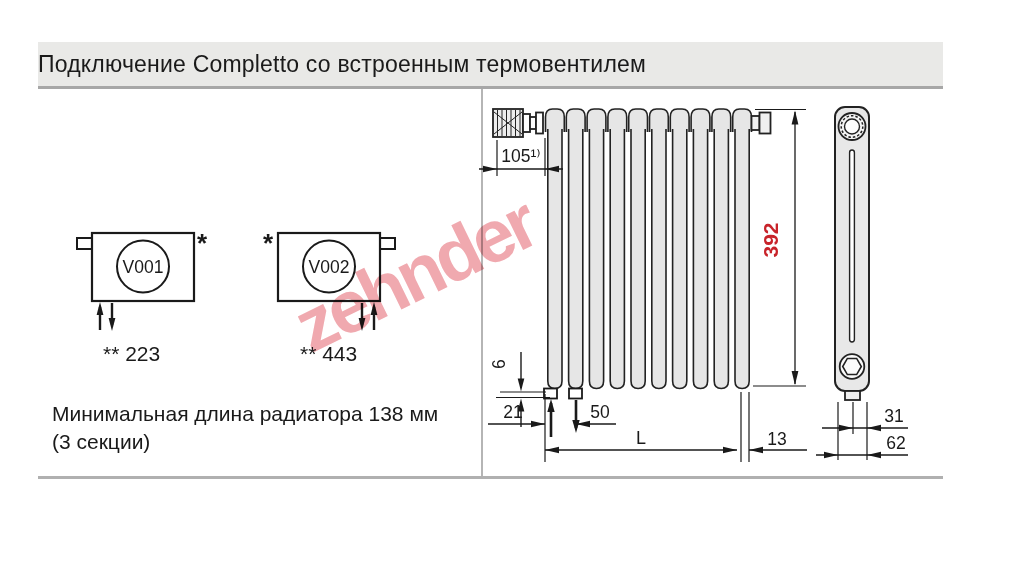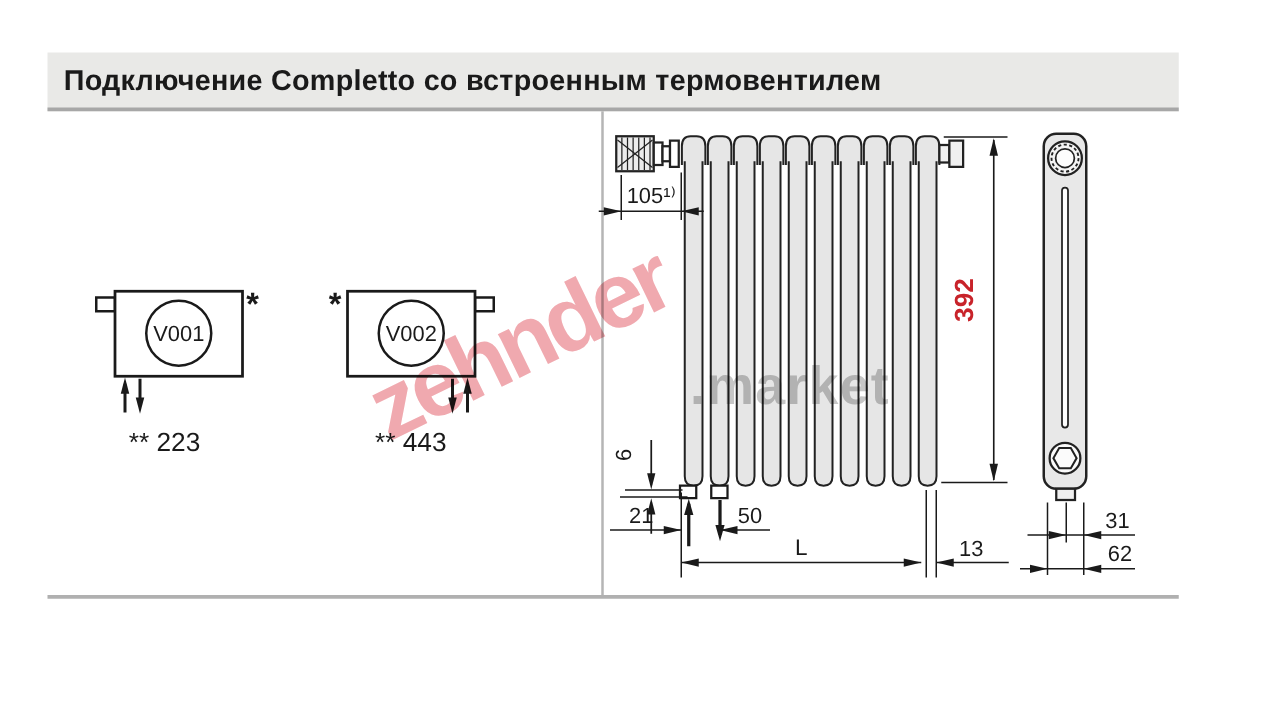--- a/index.html
+++ b/index.html
@@ -1,21 +1,21 @@
 <!DOCTYPE html>
 <html><head>
 <meta charset="utf-8">
 <style>
   html,body{margin:0;padding:0;background:#fff;}
   #page{position:relative;width:1018px;height:576px;background:#fff;overflow:hidden;
         font-family:"Liberation Sans","DejaVu Sans",sans-serif;color:#1a1a1a;}
   
   #hdr{position:absolute;left:38px;top:42px;width:905px;height:44px;background:#e9e9e7;
        border-bottom:3px solid #a7a7a7;display:flex;align-items:center;}
-  #hdr .t{font-size:23px;font-weight:bold;padding-left:13px;letter-spacing:.2px;}
+  #hdr .t{font-size:23px;font-weight:normal;letter-spacing:.2px;}
   
   #vrule{position:absolute;left:481px;top:89px;width:2px;height:388px;background:#b5b5b5;}
   #brule{position:absolute;left:38px;top:476px;width:905px;height:3px;background:#b0b0b0;}
   
   .para{position:absolute;white-space:pre-line;}
   #p1{left:52px;top:97px;font-size:23.5px;line-height:32px;}
   #p2{left:52px;top:400px;font-size:21px;line-height:28px;}
   
   #draw{position:absolute;left:0;top:0;}
   text{font-family:"Liberation Sans","DejaVu Sans",sans-serif;fill:#1a1a1a;}
@@ -36,20 +36,22 @@
 
 <div id="page">
 
   <div id="hdr">
     <div class="t">Подключение Completto со встроенным термовентилем</div>
   </div>
 
   <div id="vrule"></div>
   <div id="brule"></div>
 
+  <div id="p2" class="para">Минимальная длина радиатора 138 мм
+(3 секции)</div>
 
   <svg id="draw" width="1018" height="576" viewBox="0 0 1018 576">
     <defs>
       <path id="hump" d="M0.5,132 V117 Q0.5,109 7.5,109 H12.3 Q19.3,109 19.3,117 V132" fill="#e6e6e6" stroke="#222" stroke-width="1.6"></path>
       <path id="tube" d="M2.8,129 V381 Q2.8,388.5 9.9,388.5 Q17,388.5 17,381 V129" fill="#e6e6e6" stroke="#222" stroke-width="1.6"></path>
     </defs>
 
     <g>
       <rect x="77" y="238" width="15" height="11" fill="#fff" stroke="#1a1a1a" stroke-width="2"></rect>
       <rect x="92" y="233" width="102" height="68" fill="#fff" stroke="#1a1a1a" stroke-width="2.2"></rect>
@@ -206,15 +208,14 @@
     </g>
     <g>
       <line x1="816" y1="455" x2="908" y2="455" stroke="#1a1a1a" stroke-width="1.3"></line>
       <polygon points="838,455 824,451.7 824,458.3" fill="#1a1a1a"></polygon>
       <polygon points="867,455 881,451.7 881,458.3" fill="#1a1a1a"></polygon>
       <text class="dim" x="896" y="449" text-anchor="middle">62</text>
     </g>
   </svg>
 
   <div id="wm1" class="wm">zehnder</div>
-  <div id="wm2" class="wm">.market</div>
 
 </div>
 
 </body></html>

